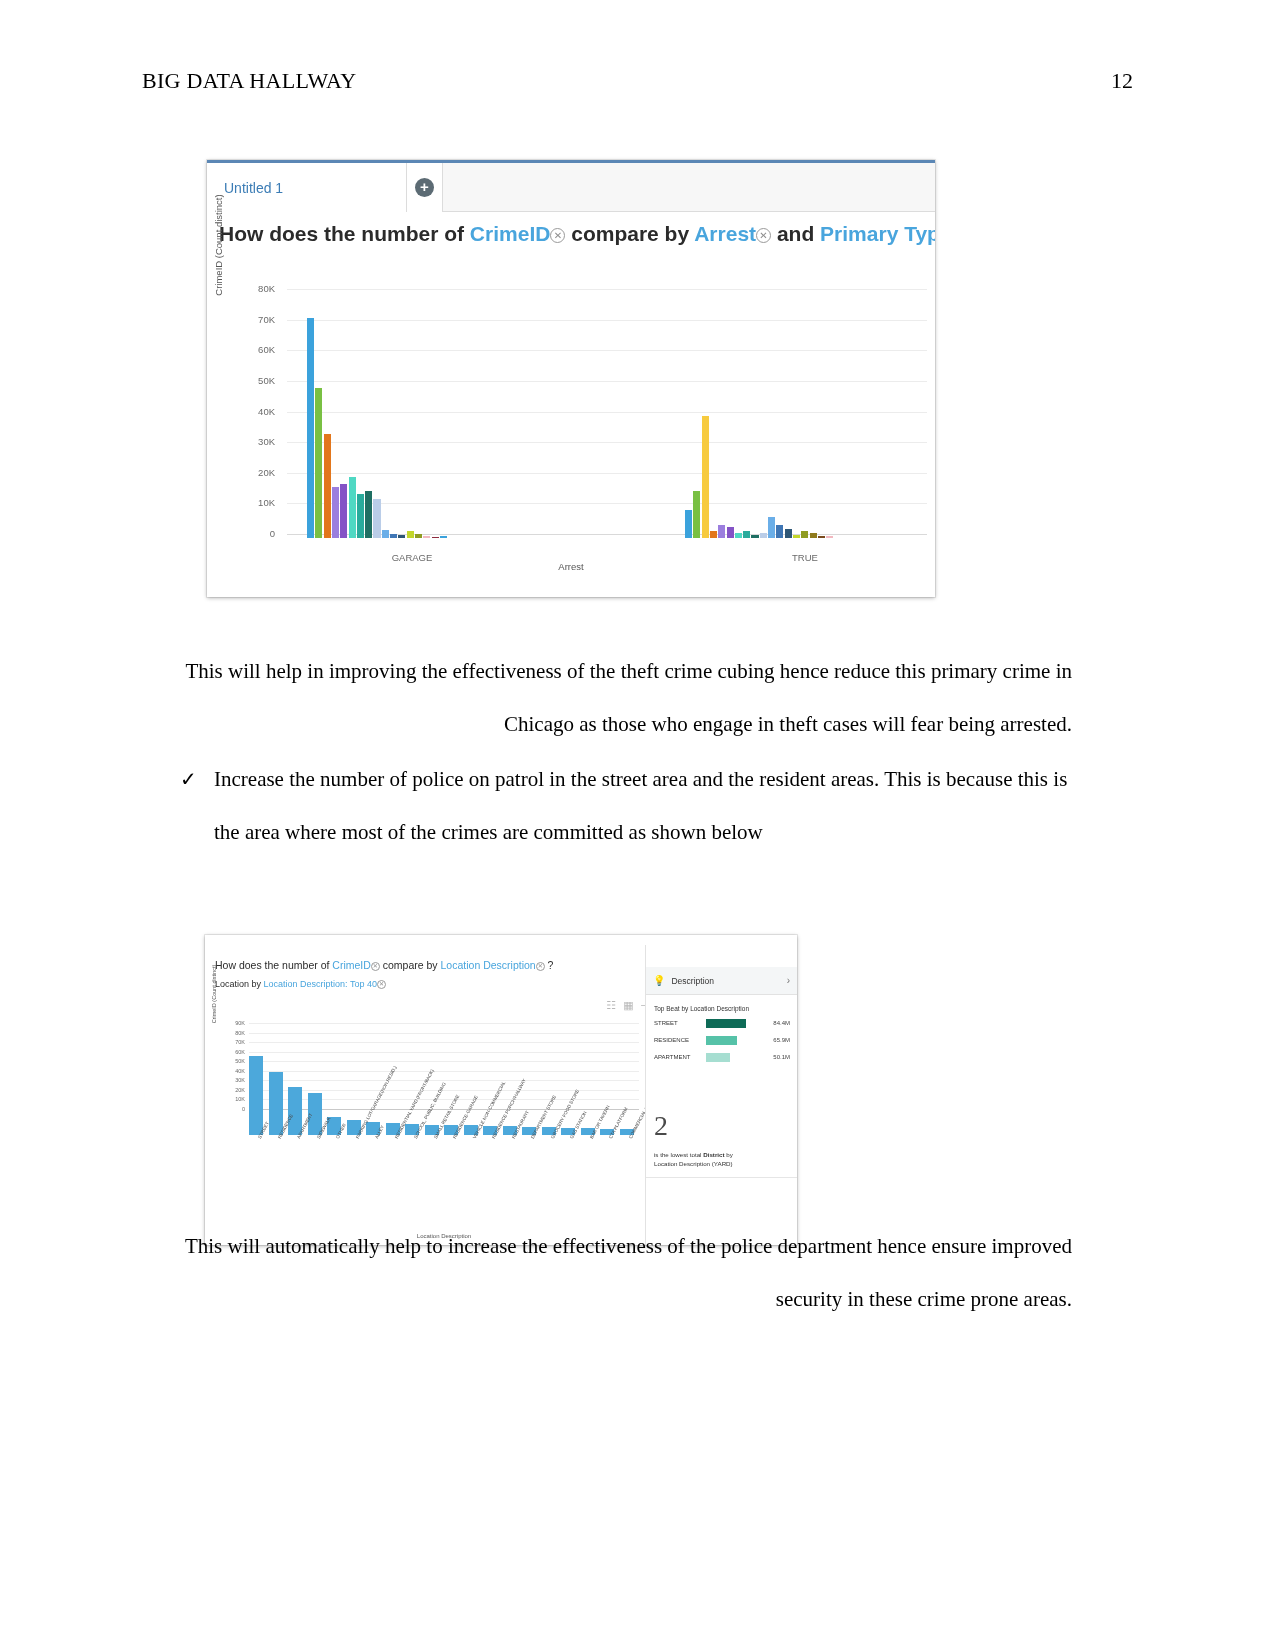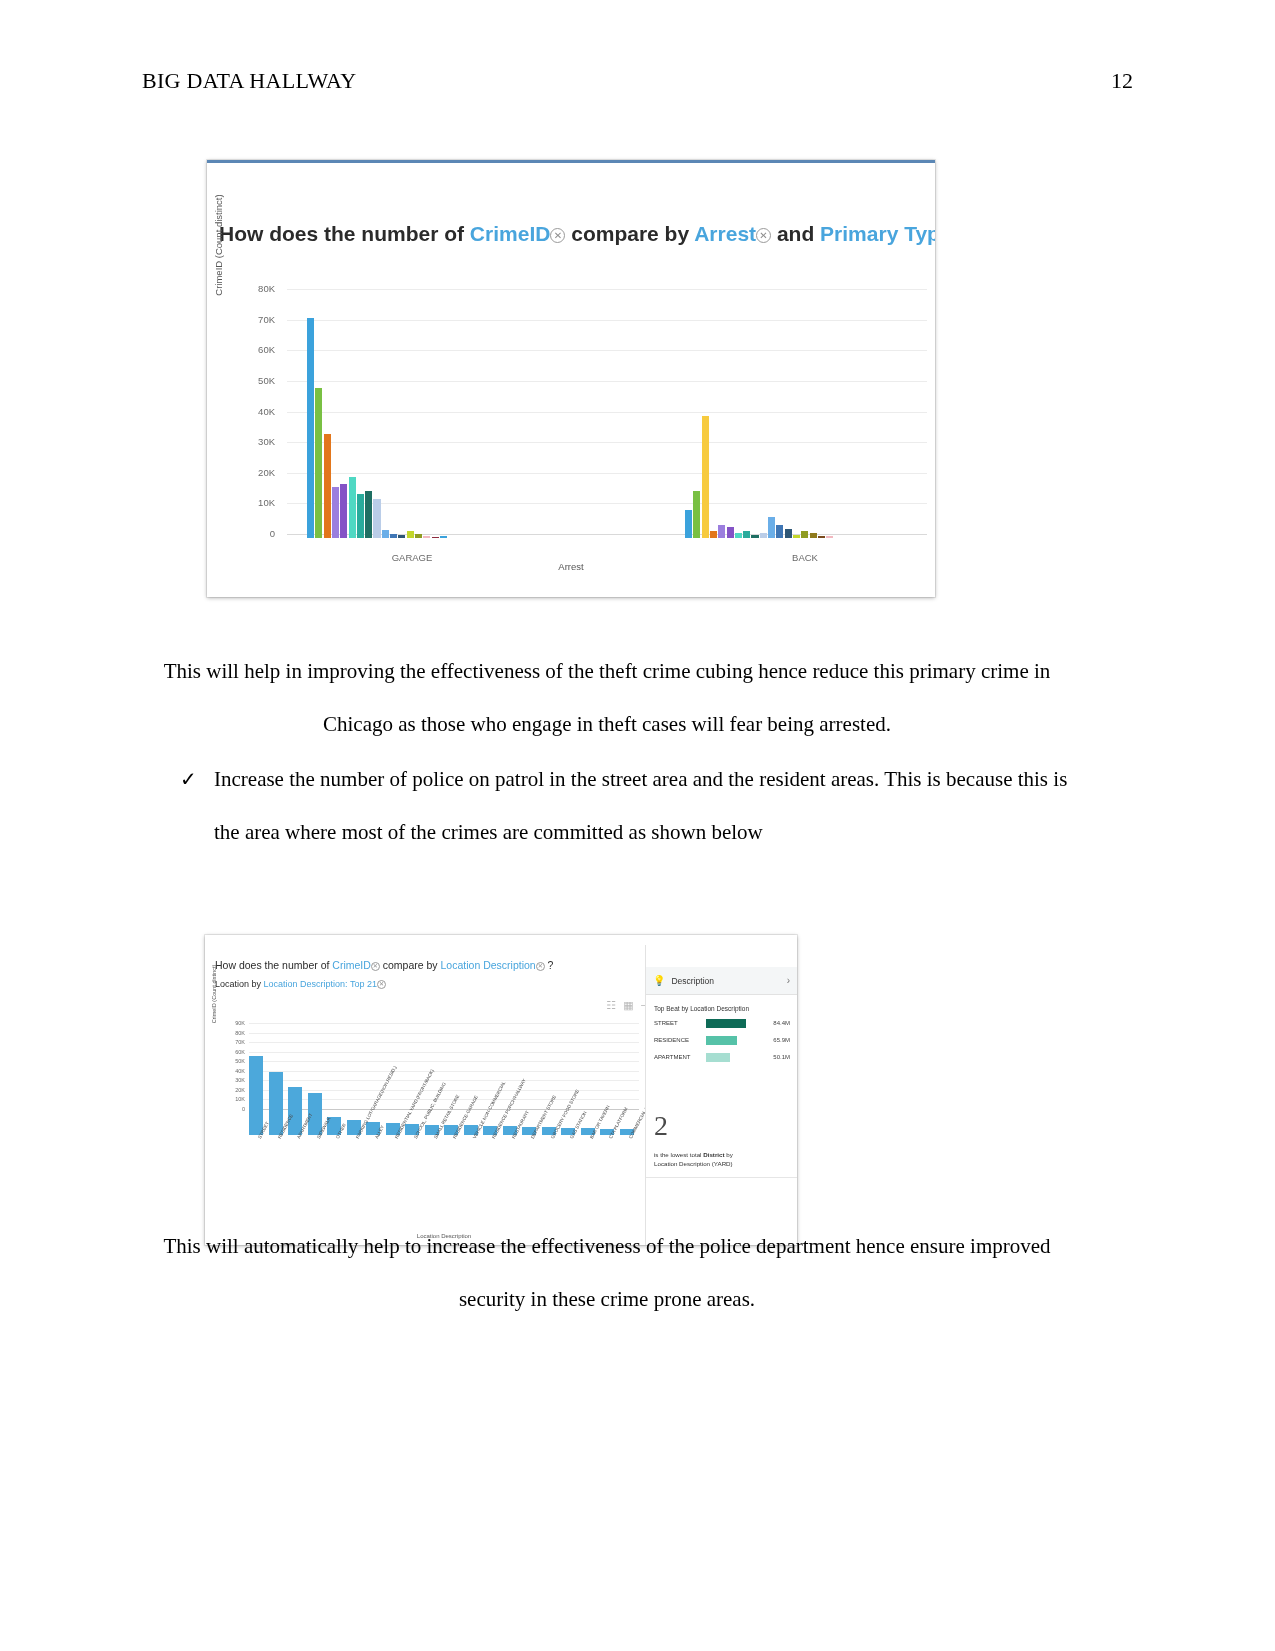--- a/index.html
+++ b/index.html
@@ -17,21 +17,21 @@
   .page-header{
     position:absolute; left:142px; top:68px; width:991px;
     display:flex; justify-content:space-between; align-items:baseline;
   }
   .page-header .running-head{ font-size:22px; letter-spacing:.3px; }
   .page-header .page-num{ font-size:22px; }
 
   
   .body-text{
     position:absolute; left:142px; width:930px;
-    font-size:21px; line-height:53px; text-align:center;
+    font-size:21px; line-height:53px; text-align:right;
   }
   .p1{ top:645px; }
   .p2{ top:1220px; }
 
   .bullet-block{
     position:absolute; left:180px; top:753px; width:890px;
     font-size:21px; line-height:53px;
   }
   .bullet-row{ display:flex; }
   .check{ width:34px; flex:0 0 34px; font-size:20px; }
@@ -183,20 +183,28 @@
 <body>
 
 <div class="page-header">
   <div class="running-head">BIG DATA HALLWAY</div>
   <div class="page-num">12</div>
 </div>
 
 <div class="fig1">
   <div class="topline"></div>
 
+  <div class="tabstrip">
+    <div class="tab-active">
+      <span>Untitled 1</span>
+    </div>
+    <div class="tab-plus">
+      <div class="plus-circle">+</div>
+    </div>
+  </div>
 
   <div class="question">
     <span>How does the number of</span>
     <span class="q-blue">CrimeID</span><span class="q-x">✕</span>
     <span>compare by</span>
     <span class="q-blue">Arrest</span><span class="q-x">✕</span>
     <span>and</span>
     <span class="q-blue">Primary Type</span>
     
   </div>
@@ -254,21 +262,21 @@
         <div class="bar" title="CRIMINAL TRESPASS: 7000" style="left: 481px; width: 7.2px; height: 21.4375px; background: rgb(106, 174, 232);"></div>
         <div class="bar" title="WEAPONS VIOLATION: 4100" style="left: 489.3px; width: 7.2px; height: 12.5562px; background: rgb(63, 118, 181);"></div>
         <div class="bar" title="PUBLIC PEACE VIOLATION: 3000" style="left: 497.6px; width: 7.2px; height: 9.1875px; background: rgb(46, 86, 118);"></div>
         <div class="bar" title="PROSTITUTION: 900" style="left: 505.9px; width: 7.2px; height: 2.75625px; background: rgb(195, 214, 43);"></div>
         <div class="bar" title="LIQUOR LAW VIOLATION: 2200" style="left: 514.2px; width: 7.2px; height: 6.7375px; background: rgb(143, 156, 34);"></div>
         <div class="bar" title="GAMBLING: 1600" style="left: 522.5px; width: 7.2px; height: 4.9px; background: rgb(143, 122, 28);"></div>
         <div class="bar" title="SEX OFFENSE: 600" style="left: 530.8px; width: 7.2px; height: 1.8375px; background: rgb(122, 74, 28);"></div>
         <div class="bar" title="ARSON: 500" style="left: 539.1px; width: 7.2px; height: 1.53125px; background: rgb(242, 184, 192);"></div>
       </div>
     <div class="xtick" id="f1-xt-false" style="left: 160px; top: 277px;">GARAGE</div>
-    <div class="xtick" id="f1-xt-true" style="left: 553px; top: 277px;">BACK</div>
+    <div class="xtick" id="f1-xt-true" style="left: 553px; top: 277px;">TRUE</div>
     <div class="xaxis-title" style="top:286px">Arrest</div>
   </div>
 </div>
 
 <div class="body-text p1">This will help in improving the effectiveness of the theft crime cubing hence reduce this primary crime in Chicago as those who engage in theft cases will fear being arrested.</div>
 
 <div class="bullet-block">
   <div class="bullet-row">
     <div class="check">✓</div>
     <div class="bullet-text">Increase the number of police on patrol in the street area and the resident areas. This is because this is the area where most of the crimes are committed as shown below</div>
@@ -279,21 +287,21 @@
   <div class="f2-question">
     <span>How does the number of</span>
     <span class="f2-blue">CrimeID</span><span class="f2-x">✕</span>
     <span>compare by</span>
     <span class="f2-blue">Location Description</span><span class="f2-x">✕</span>
     <span>?</span>
   </div>
 
   <div class="f2-filter">
     <span>Location by</span>
-    <span class="f2-blue">Location Description: Top 21</span><span class="f2-x">✕</span>
+    <span class="f2-blue">Location Description: Top 40</span><span class="f2-x">✕</span>
   </div>
 
   <div class="f2-toolicons">
     <span>☷</span>
     <span>▦</span>
     <span>−</span>
   </div>
 
   <div class="f2-plot">
     <div class="f2-ylabel">CrimeID (Count distinct)</div>

